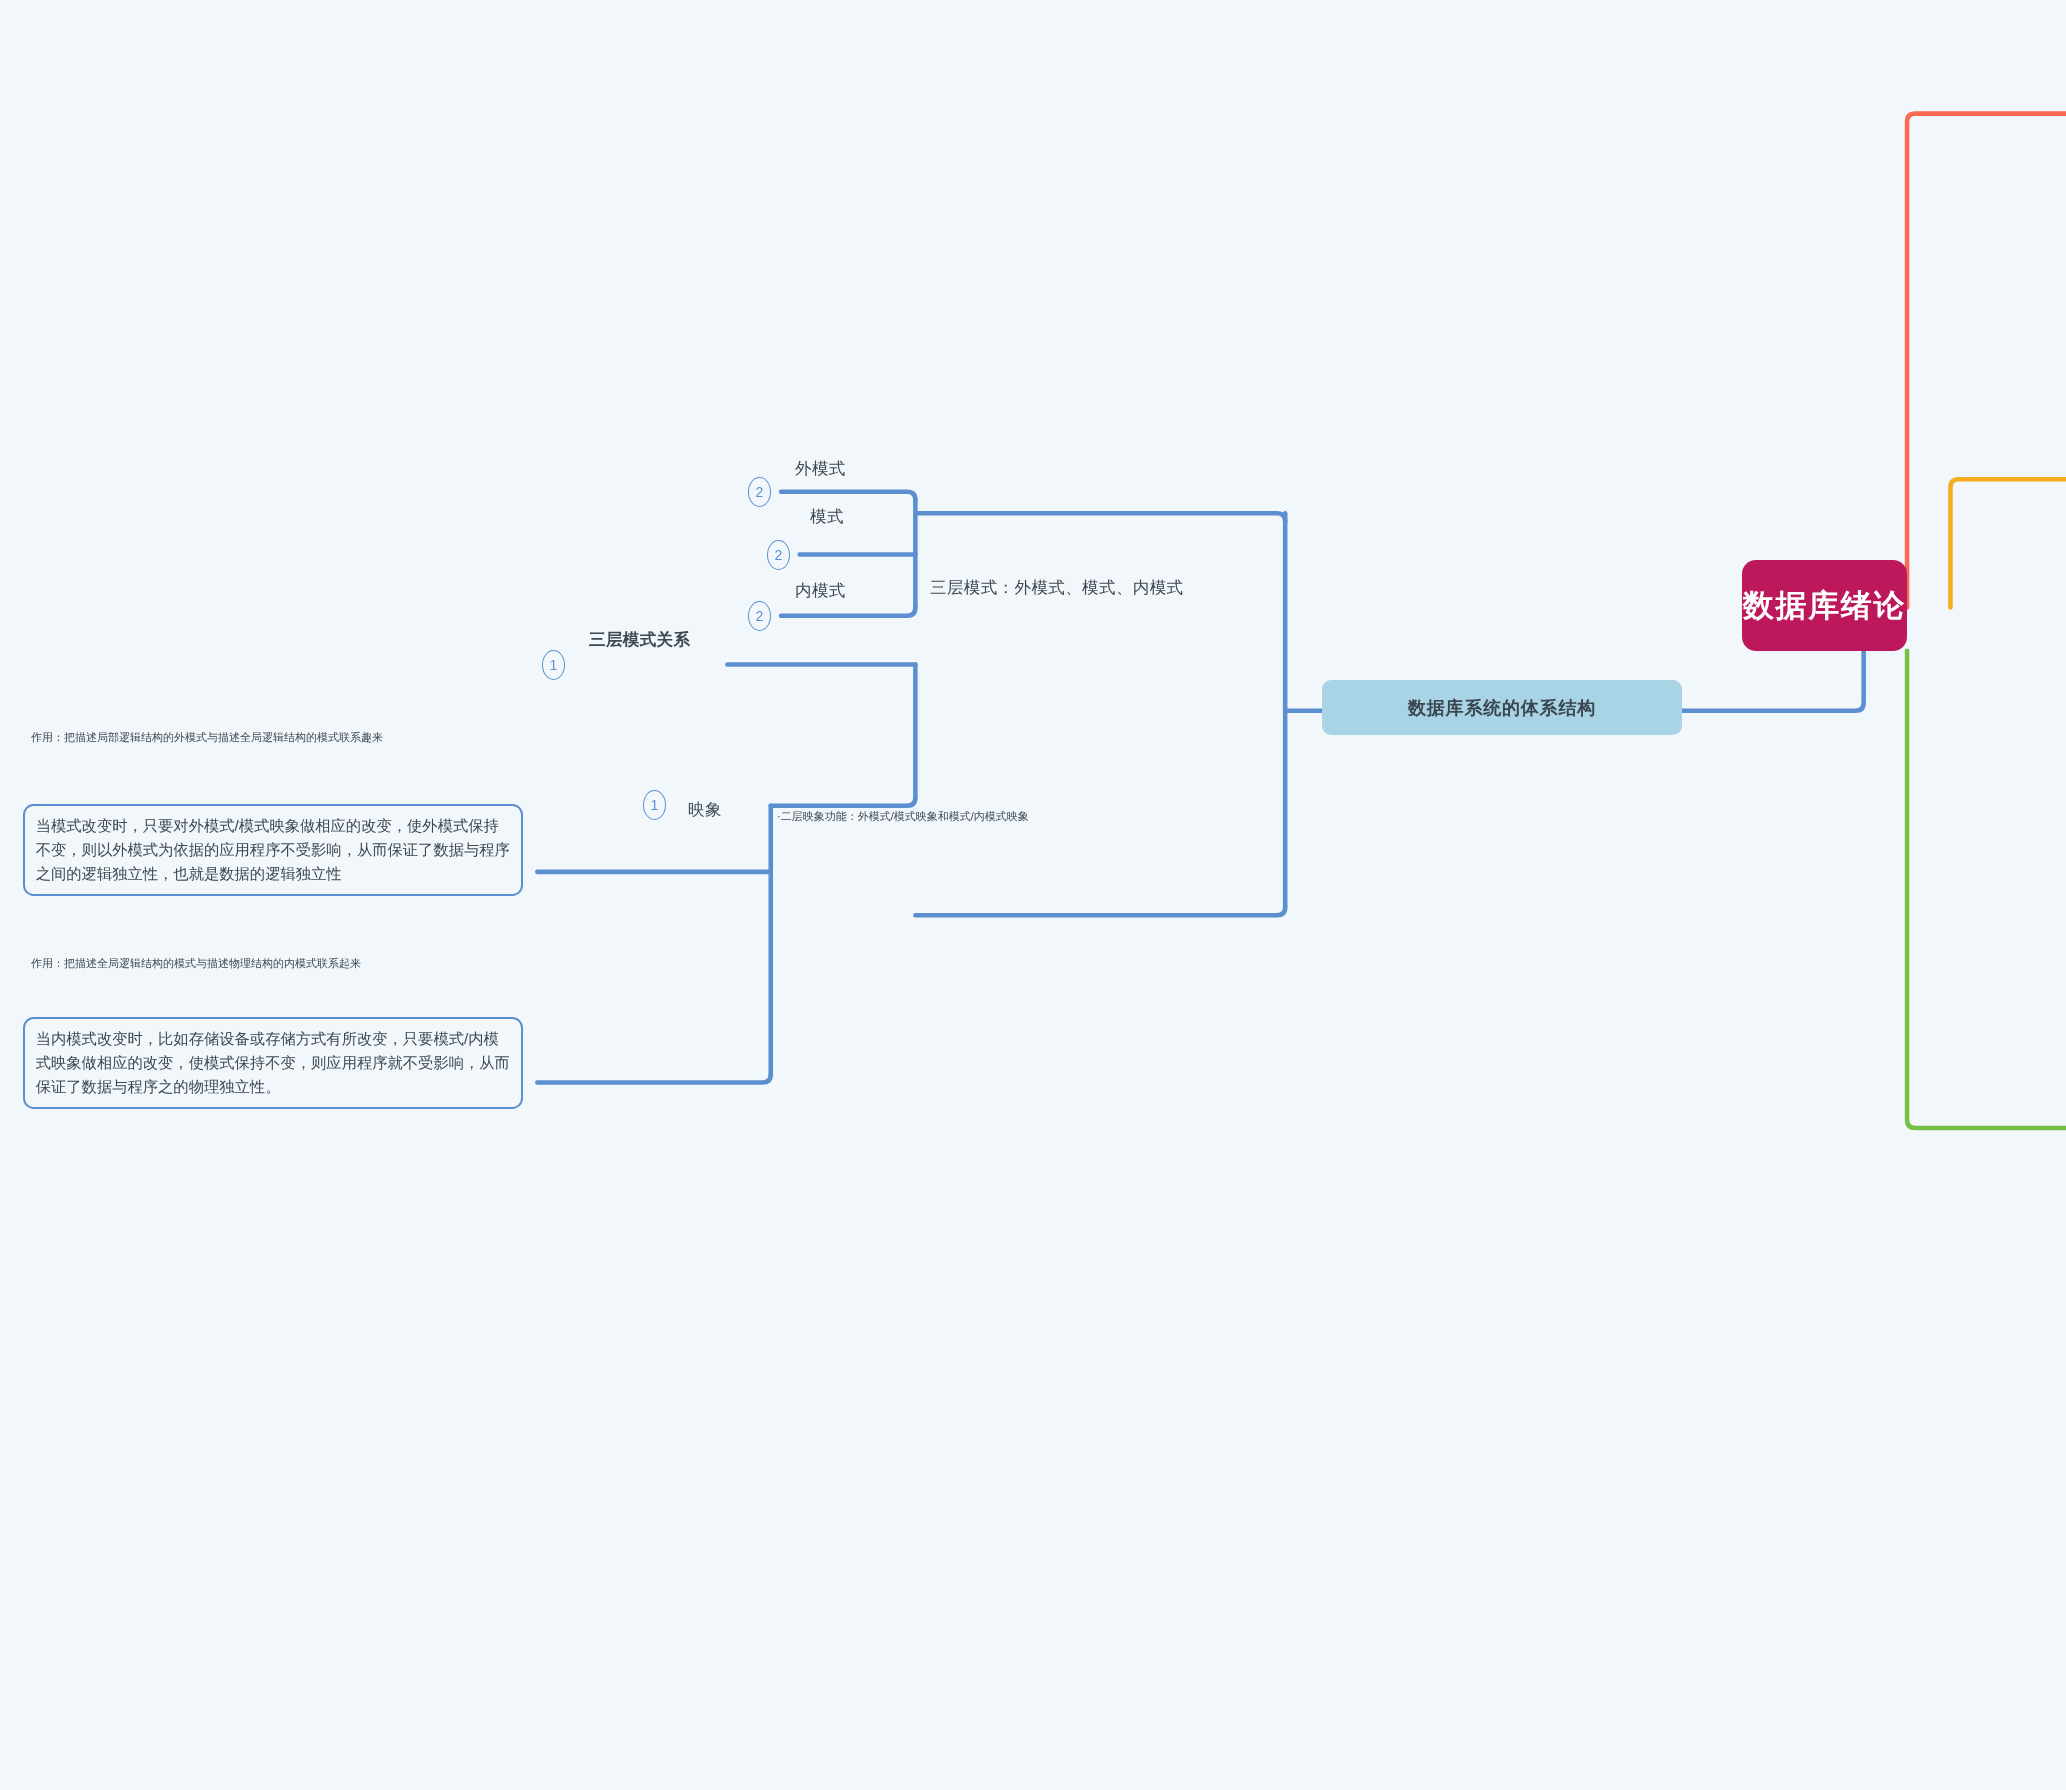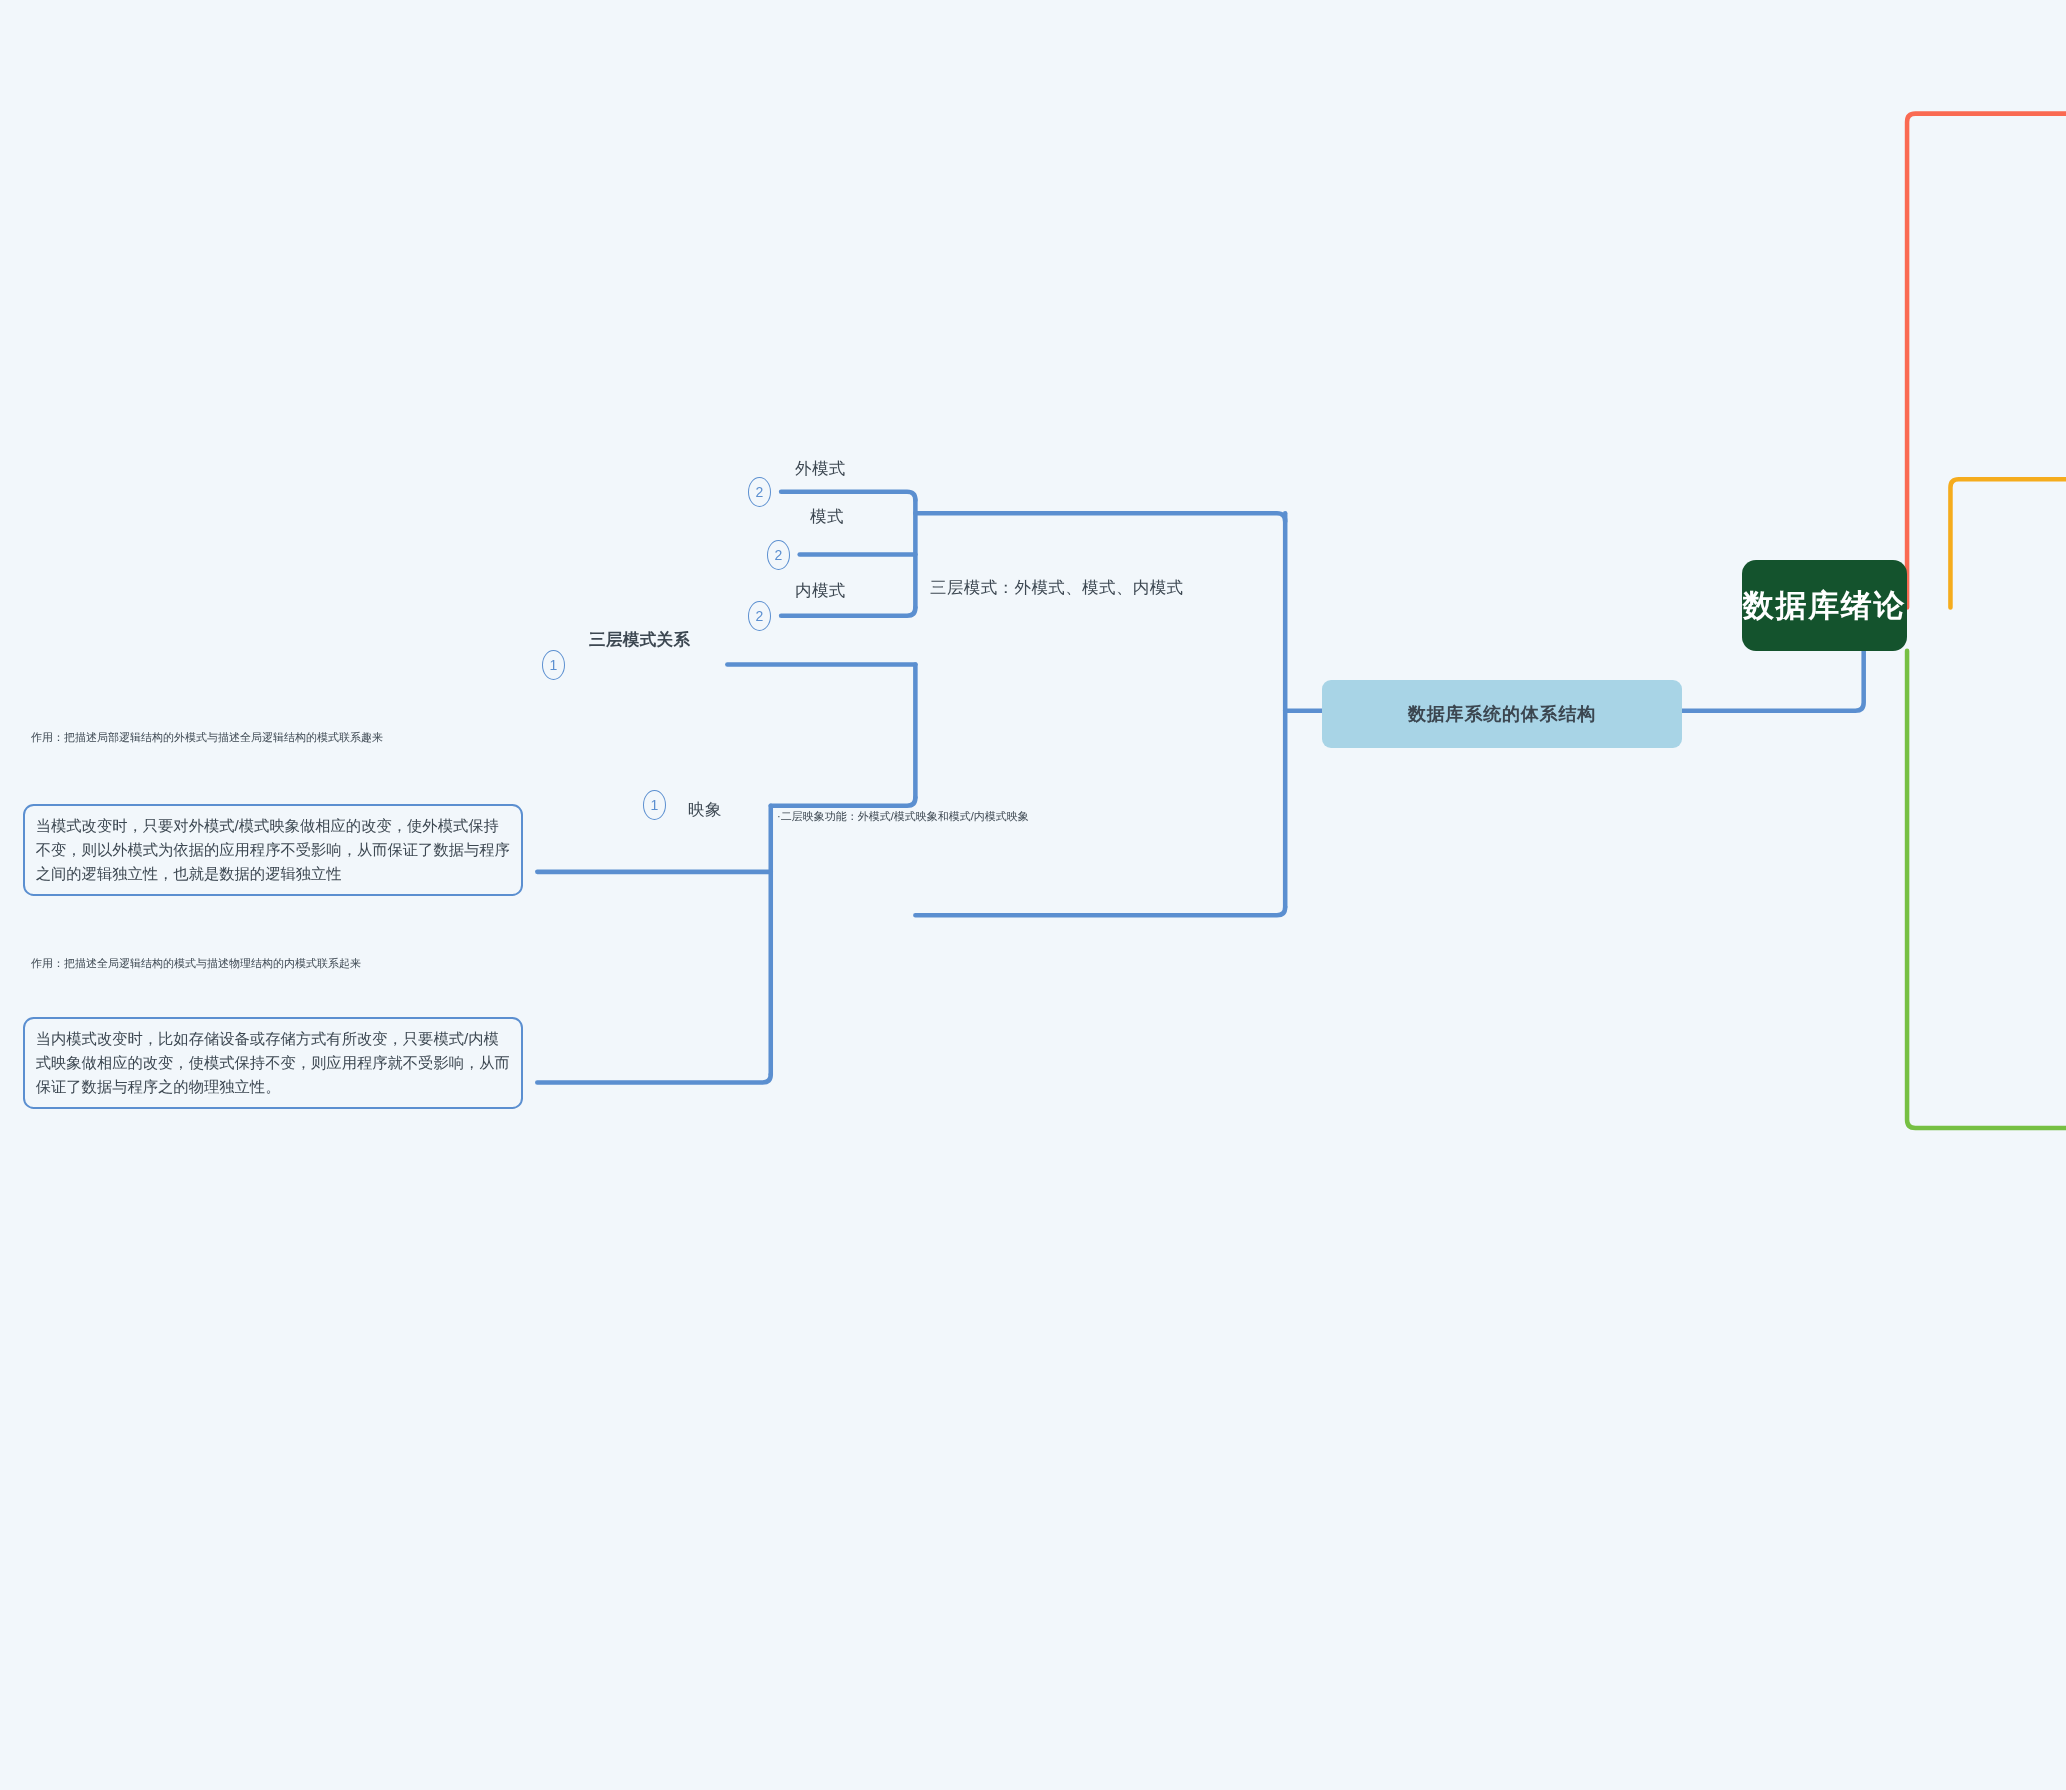--- a/index.html
+++ b/index.html
@@ -11,21 +11,21 @@
     overflow:hidden;
     position:relative;
   }
   #canvas{position:absolute;inset:0;}
   svg#wires{position:absolute;left:0;top:0;width:3253px;height:1790px;pointer-events:none;}
 
   .node{position:absolute;box-sizing:border-box;white-space:pre;}
 
   
   .root{
-    background:#14532d;color:#ffffff;
+    background:#be185d;color:#ffffff;
     border-radius:14px;
     font-size:31px;font-weight:bold;
     padding:18px 26px;
     letter-spacing:1.7px;
     display:flex;align-items:center;justify-content:center;
   }
   
   .pill{
     background:#a8d4e6;color:#3b4650;
     border-radius:9px;
@@ -119,21 +119,21 @@
     <path d="M2215,1608 L2215,1930" fill="none" stroke="#5b8fd0" stroke-width="11" stroke-linecap="round"></path>
     <path d="M2215,1930 Q2215,1950 2195,1950 L1865,1950" fill="none" stroke="#5b8fd0" stroke-width="11" stroke-linecap="round"></path>
 
     <path d="M1865,1950 L1865,2600" fill="none" stroke="#5b8fd0" stroke-width="11" stroke-linecap="round"></path>
     <path d="M1865,2110 L1300,2110" fill="none" stroke="#5b8fd0" stroke-width="11" stroke-linecap="round"></path>
     <path d="M1865,2600 Q1865,2620 1845,2620 L1300,2620" fill="none" stroke="#5b8fd0" stroke-width="11" stroke-linecap="round"></path>
   </svg>
 
   <div class="node root" style="left:1742px;top:560px;width:165px;height:91px;">数据库绪论</div>
 
-  <div class="node pill" style="left:1322px;top:680px;width:360px;height:68px;">数据库系统的体系结构</div>
+  <div class="node pill" style="left:1322px;top:680px;width:360px;height:55px;">数据库系统的体系结构</div>
 
   <div class="node leaf" style="left:795px;top:457px;">外模式</div>
   <div class="badge blue" style="left:748px;top:477px;">2</div>
 
   <div class="node leaf" style="left:810px;top:505px;">模式</div>
   <div class="badge blue" style="left:767px;top:540px;">2</div>
 
   <div class="node leaf" style="left:795px;top:579px;">内模式</div>
   <div class="badge blue" style="left:748px;top:601px;">2</div>
 

